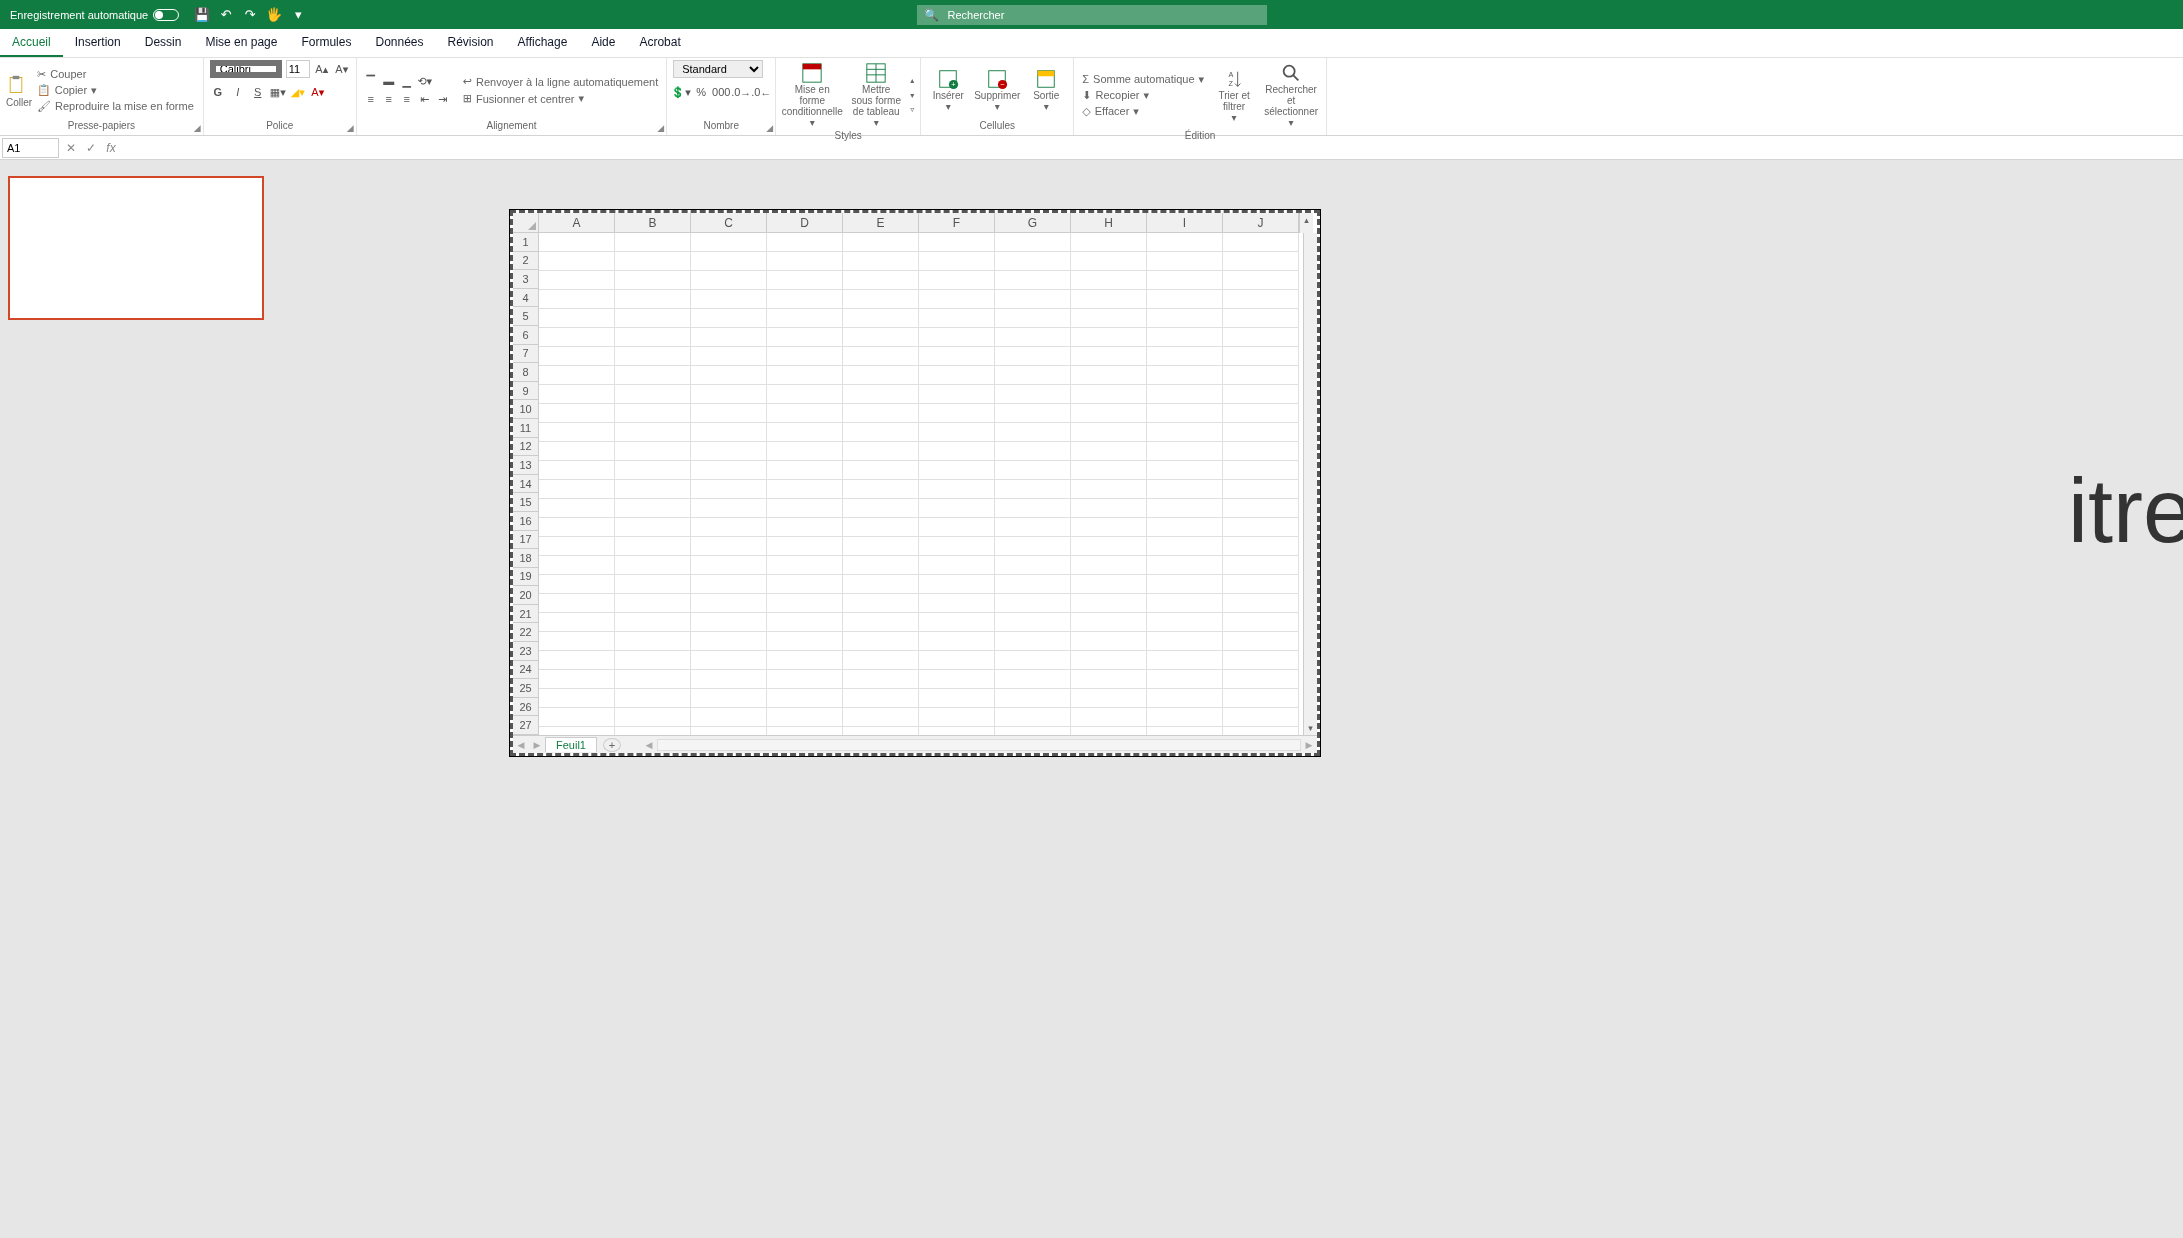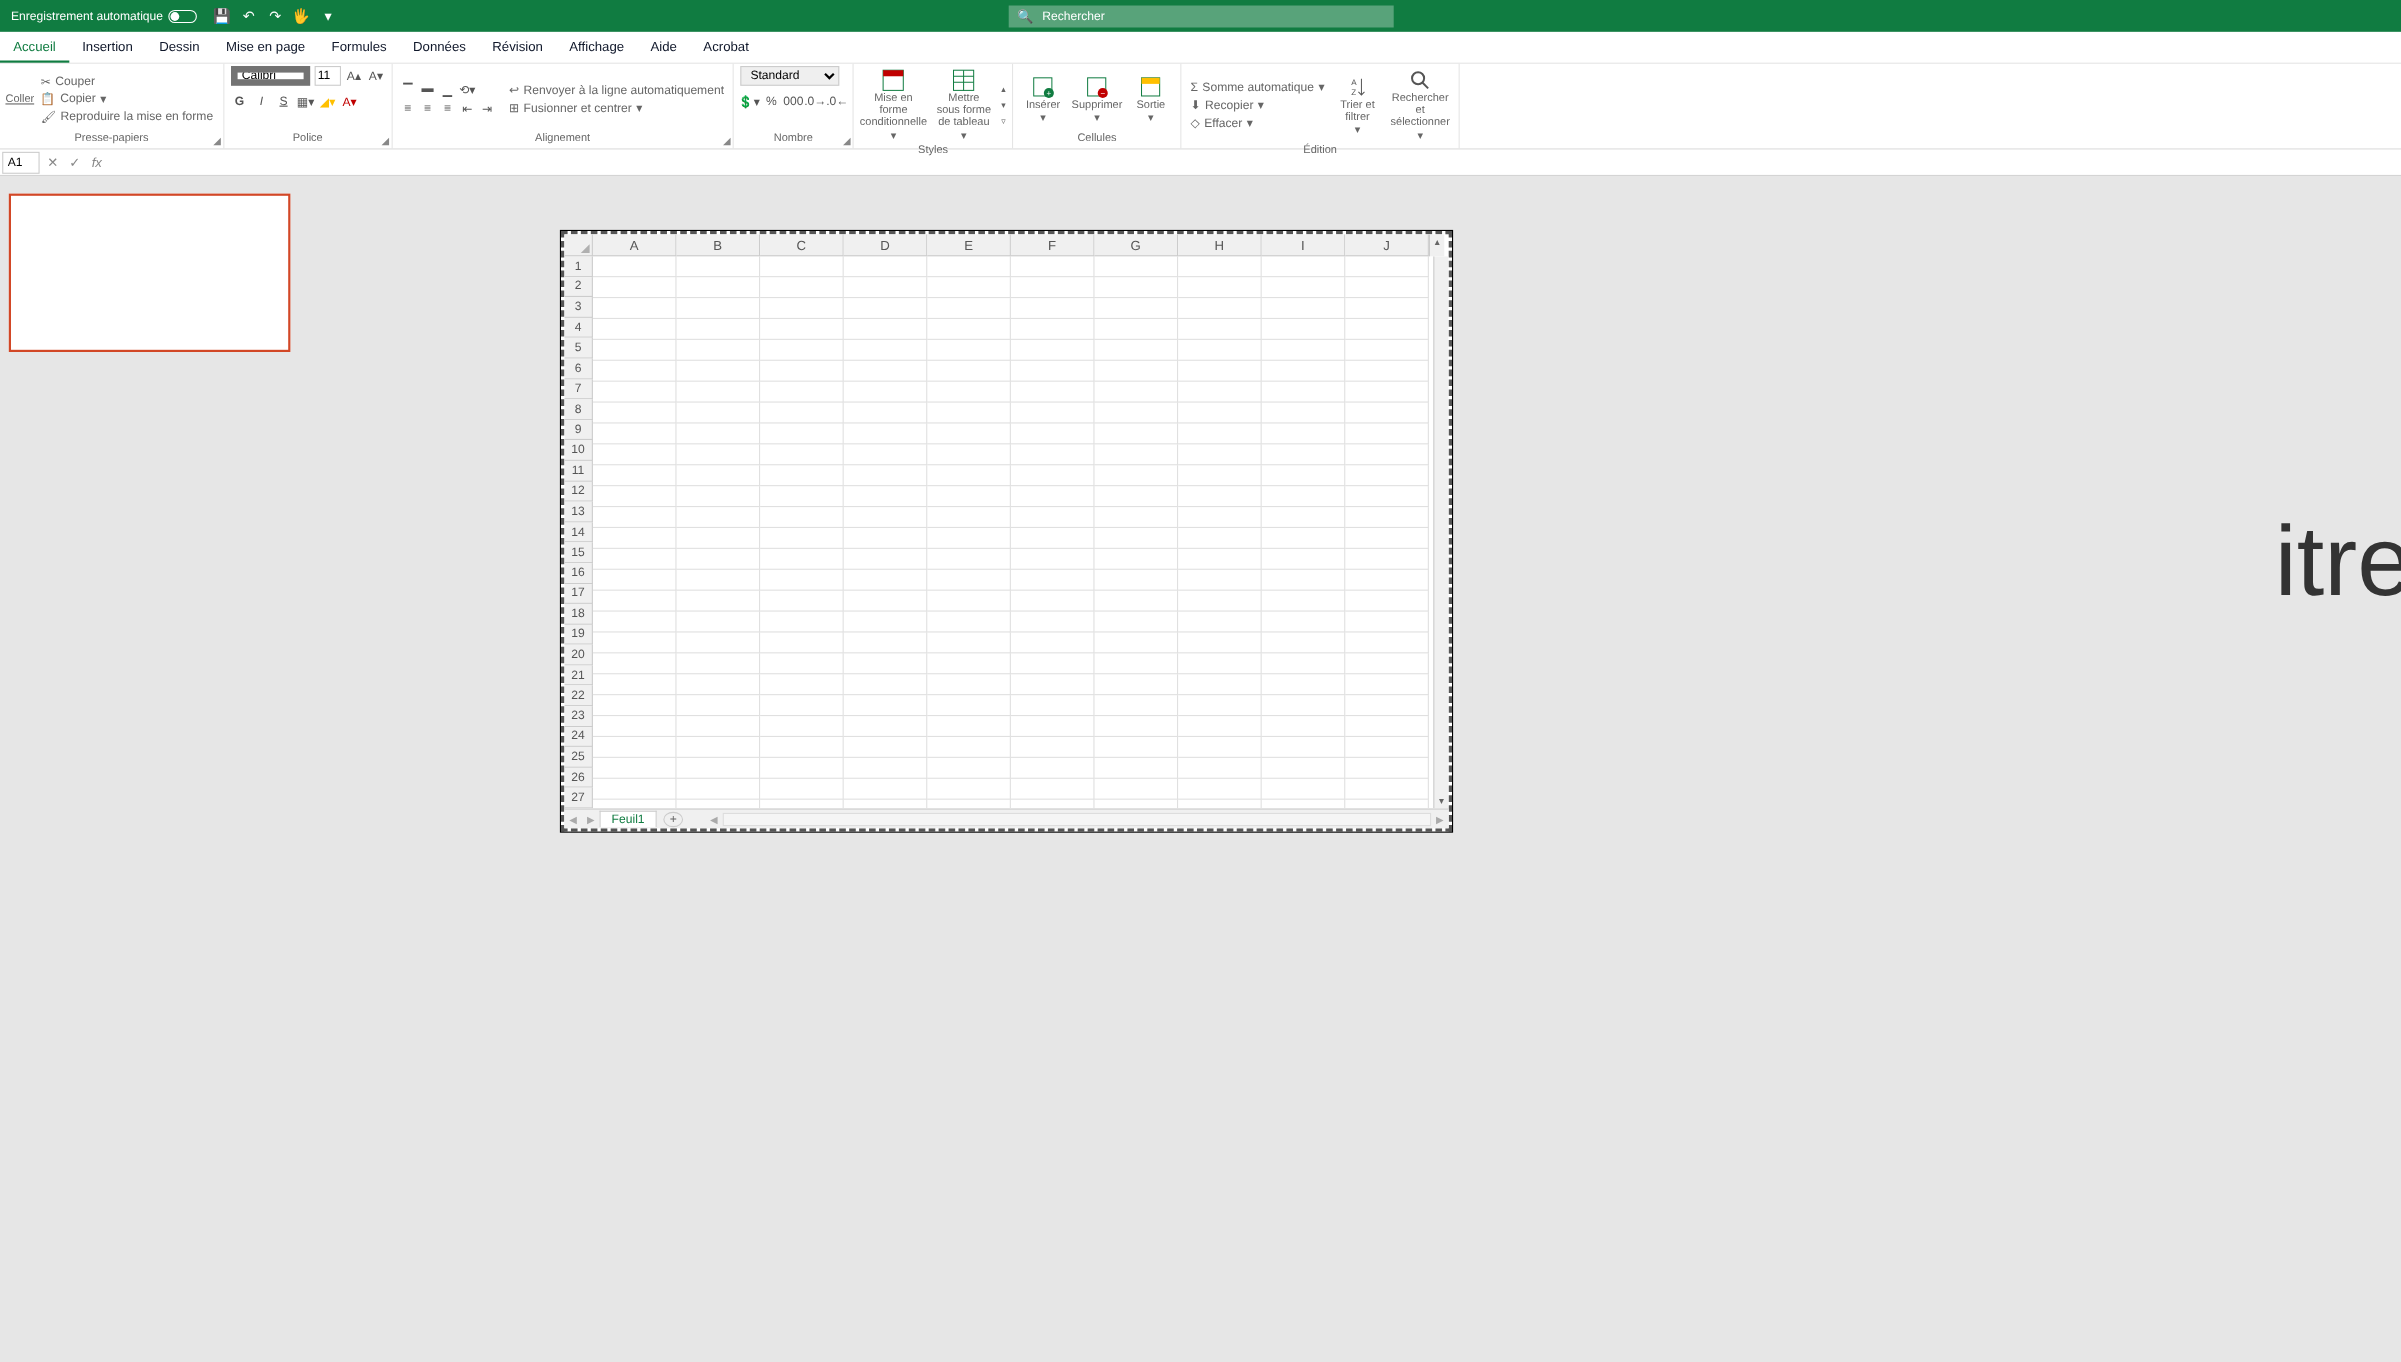--- a/index.html
+++ b/index.html
@@ -21,21 +21,21 @@
 .tab.active { border-bottom: 2px solid #107c41; color: #107c41; }
 
 
 .ribbon { background: #fff; height: 78px; display: flex; border-bottom: 1px solid #d4d4d4; }
 .group { border-right: 1px solid #e5e5e5; padding: 2px 6px; display: flex; flex-direction: column; justify-content: space-between; font-size: 10px; color: #666; position: relative; }
 .group-label { text-align: center; font-size: 10px; color: #666; padding-bottom: 2px; }
 .group-content { flex: 1; display: flex; align-items: center; gap: 4px; }
 .launcher { position: absolute; right: 2px; bottom: 2px; font-size: 9px; color: #888; cursor: pointer; }
 
 .clip-item { display: flex; align-items: center; gap: 4px; font-size: 11px; padding: 1px 3px; cursor: pointer; }
-.paste-btn { width: 24px; height: 40px; display: flex; align-items: center; justify-content: center; font-size: 10px; cursor: pointer; text-decoration: underline; }
+.paste-btn { width: 24px; height: 40px; display: flex; flex-direction: column; justify-content: center; font-size: 10px; cursor: pointer; }
 .paste-btn svg { width: 20px; height: 24px; }
 
 .font-row { display: flex; gap: 4px; align-items: center; margin-bottom: 2px; }
 .font-name { border: 6px solid #737373; width: 72px; height: 18px; font-size: 11px; padding: 0 4px; }
 .font-size { border: 1px solid #ccc; width: 24px; height: 18px; font-size: 11px; padding: 0 2px; }
 .mini-btn { width: 16px; height: 16px; display: flex; align-items: center; justify-content: center; font-size: 11px; color: #555; cursor: pointer; }
 .bold { font-weight: bold; }
 .italic { font-style: italic; }
 .underline { text-decoration: underline; }
 
@@ -59,21 +59,21 @@
 .style-input { background: #ffcc99; }
 .style-note { background: #ffffcc; border: 1px solid #b2b2b2; }
 .style-output { background: #f2f2f2; }
 
 .scroll-btns { display: flex; flex-direction: column; justify-content: space-between; height: 38px; font-size: 8px; color: #666; }
 
 .edit-item { display: flex; align-items: center; gap: 4px; font-size: 11px; padding: 1px 2px; cursor: pointer; white-space: nowrap; }
 
 
 .formula-bar { background: #fff; height: 24px; display: flex; align-items: center; border-bottom: 1px solid #d4d4d4; }
-.name-box { border: 1px solid #ccc; width: 34px; height: 20px; margin: 0 2px; font-size: 11px; padding: 0 4px; }
+.name-box { border: 1px solid #ccc; width: 57px; height: 20px; margin: 0 2px; font-size: 11px; padding: 0 4px; }
 .fb-btn { width: 20px; height: 20px; display: flex; align-items: center; justify-content: center; color: #888; font-size: 12px; cursor: pointer; }
 .fb-input { flex: 1; height: 20px; border: none; font-size: 11px; padding: 0 4px; }
 
 
 .main-area { display: flex; height: calc(100vh - 160px); background: #e6e6e6; }
 .slide-panel { width: 280px; padding: 16px 8px; }
 .slide-thumb { width: 256px; height: 144px; background: #fff; border: 2px solid #d24726; }
 
 .canvas { flex: 1; position: relative; overflow: hidden; }
 .embedded-sheet { position: absolute; left: 230px; top: 50px; width: 810px; height: 546px; background: #fff; border: 4px solid #808080; border-style: none; outline: 1px solid #000; }

